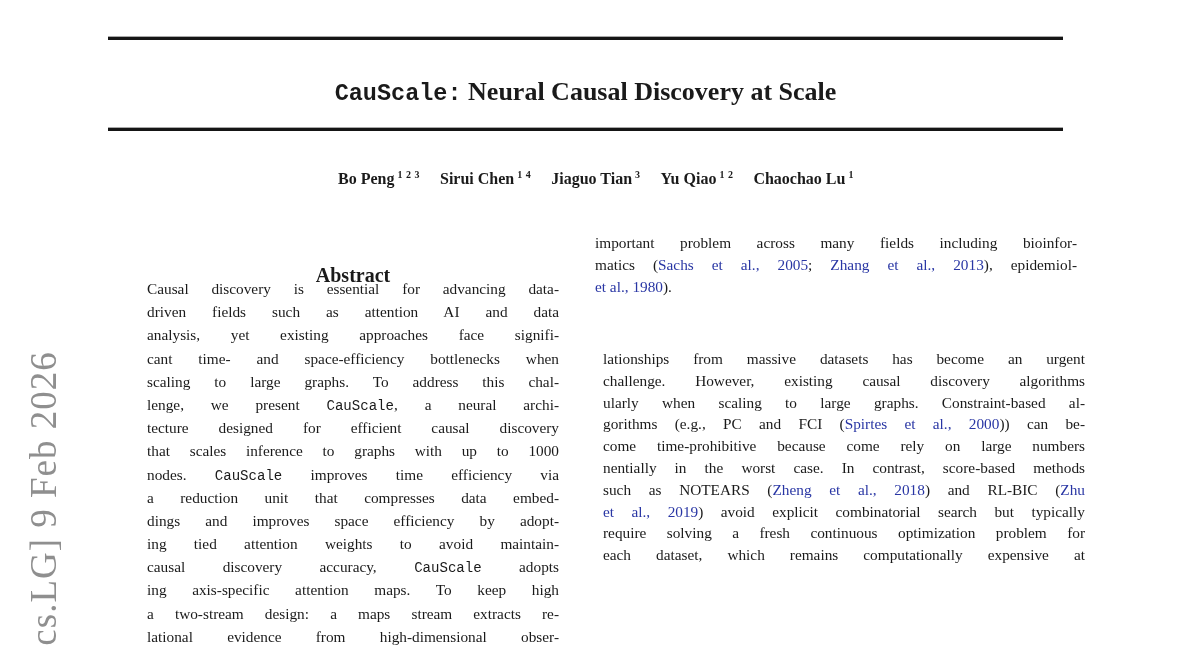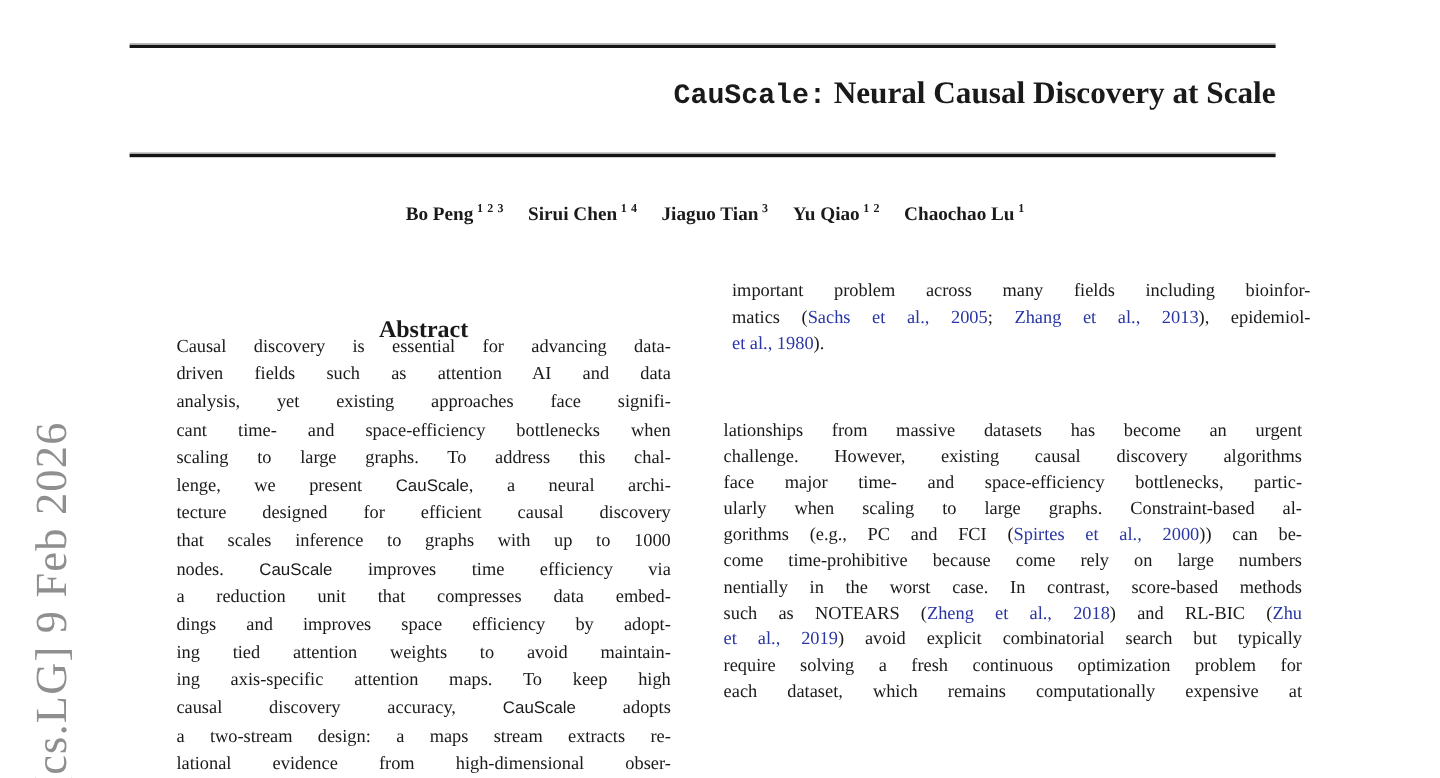--- a/index.html
+++ b/index.html
@@ -5,47 +5,47 @@
   html,body{margin:0;padding:0;}
   body{width:1200px;height:648px;background:#ffffff;overflow:hidden;
        font-family:"Liberation Serif", serif;color:#1a1a1a;}
   #page{position:relative;width:1200px;height:648px;background:#fff;}
 
   .rule{position:absolute;left:108px;width:955px;height:4px;
         background:linear-gradient(#a9a9a9 28%, #151515 28%);}
   #rule-top{top:36px;}
   #rule-bottom{top:127px;}
 
-  #paper-title{position:absolute;left:108px;top:62px;width:955px;
-               text-align:right;font-weight:bold;font-size:26px;line-height:32px;
+  #paper-title{position:absolute;left:108px;top:76px;width:955px;
+               text-align:center;font-weight:bold;font-size:26px;line-height:32px;
                white-space:nowrap;}
   #paper-title .code{font-family:"Liberation Mono", monospace;font-size:23.5px;font-weight:bold;}
 
   #authors{position:absolute;left:0;top:169px;width:1192px;text-align:center;
            font-weight:bold;font-size:16px;white-space:nowrap;}
   .author{margin:0 10px;}
   .author sup{font-size:10px;font-weight:bold;margin-left:3px;letter-spacing:0.5px;}
 
   #arxiv-stamp{position:absolute;left:22px;top:659px;transform:rotate(-90deg);
                transform-origin:0 0;white-space:nowrap;color:var(--stamp,#8f8f8f);
                font-size:37px;letter-spacing:1px;font-family:"Liberation Serif", serif;}
 
   #abstract-heading{position:absolute;left:147px;top:236px;width:412px;
                     text-align:center;font-weight:bold;font-size:20px;margin-top:28px;}
   #abstract-body{position:absolute;left:147px;top:277px;width:412px;font-size:15.3px;}
   #abstract-body .tline{height:23.2px;line-height:23.2px;}
 
-  #rc-para1{position:absolute;left:610px;top:232px;width:482px;font-size:15.3px;}
+  #rc-para1{position:absolute;left:595px;top:232px;width:482px;font-size:15.3px;}
   #rc-para2{position:absolute;left:603px;top:348px;width:482px;font-size:15.3px;}
   #rc-para1 .tline,#rc-para2 .tline{height:21.8px;line-height:21.8px;}
 
   .tline{text-align:justify;text-align-last:justify;white-space:normal;}
   .tline.no-just{text-align-last:left;}
 
-  .mono{font-family:Liberation Sans, sans-serif;font-size:0.92em;}
+  .mono{font-family:Liberation Mono, monospace;font-size:0.92em;}
   .cite{color:var(--cite,#2936a4);}
 </style>
 </head>
 <body>
 
 <div id="page">
 
   <div id="arxiv-stamp">[cs.LG] 9 Feb 2026</div>
 
   <div id="rule-top" class="rule"></div>
@@ -64,36 +64,35 @@
       <div class="tline"><span>analysis, yet existing approaches face signifi-</span></div>
       <div class="tline"><span>cant time- and space-efficiency bottlenecks when</span></div>
       <div class="tline"><span>scaling to large graphs. To address this chal-</span></div>
       <div class="tline"><span>lenge, we present </span><span class="mono">CauScale</span><span>, a neural archi-</span></div>
       <div class="tline"><span>tecture designed for efficient causal discovery</span></div>
       <div class="tline"><span>that scales inference to graphs with up to 1000</span></div>
       <div class="tline"><span>nodes. </span><span class="mono">CauScale</span><span> improves time efficiency via</span></div>
       <div class="tline"><span>a reduction unit that compresses data embed-</span></div>
       <div class="tline"><span>dings and improves space efficiency by adopt-</span></div>
       <div class="tline"><span>ing tied attention weights to avoid maintain-</span></div>
+      <div class="tline"><span>causal discovery accuracy, </span><span class="mono">CauScale</span><span> adopts</span></div>
       <div class="tline"><span>ing axis-specific attention maps. To keep high</span></div>
-      <div class="tline"><span>causal discovery accuracy, </span><span class="mono">CauScale</span><span> adopts</span></div>
       <div class="tline"><span>a two-stream design: a maps stream extracts re-</span></div>
       <div class="tline"><span>lational evidence from high-dimensional obser-</span></div>
     </div>
 
   <div id="rc-para1">
       <div class="tline"><span>important problem across many fields including bioinfor-</span></div>
       <div class="tline"><span>matics (</span><span class="cite">Sachs et al., 2005</span><span>; </span><span class="cite">Zhang et al., 2013</span><span>), epidemiol-</span></div>
       <div class="tline no-just"><span class="cite">et al., 1980</span><span>).</span></div>
     </div>
 
   <div id="rc-para2">
       <div class="tline"><span>lationships from massive datasets has become an urgent</span></div>
       <div class="tline"><span>challenge. However, existing causal discovery algorithms</span></div>
-      <div class="tline"><span>face major time- and space-efficiency bottlenecks, partic-</span></div>
       <div class="tline"><span>ularly when scaling to large graphs. Constraint-based al-</span></div>
       <div class="tline"><span>gorithms (e.g., PC and FCI (</span><span class="cite">Spirtes et al., 2000</span><span>)) can be-</span></div>
       <div class="tline"><span>come time-prohibitive because come rely on large numbers</span></div>
       <div class="tline"><span>nentially in the worst case. In contrast, score-based methods</span></div>
       <div class="tline"><span>such as NOTEARS (</span><span class="cite">Zheng et al., 2018</span><span>) and RL-BIC (</span><span class="cite">Zhu</span></div>
       <div class="tline"><span class="cite">et al., 2019</span><span>) avoid explicit combinatorial search but typically</span></div>
       <div class="tline"><span>require solving a fresh continuous optimization problem for</span></div>
       <div class="tline"><span>each dataset, which remains computationally expensive at</span></div>
     </div>
 

